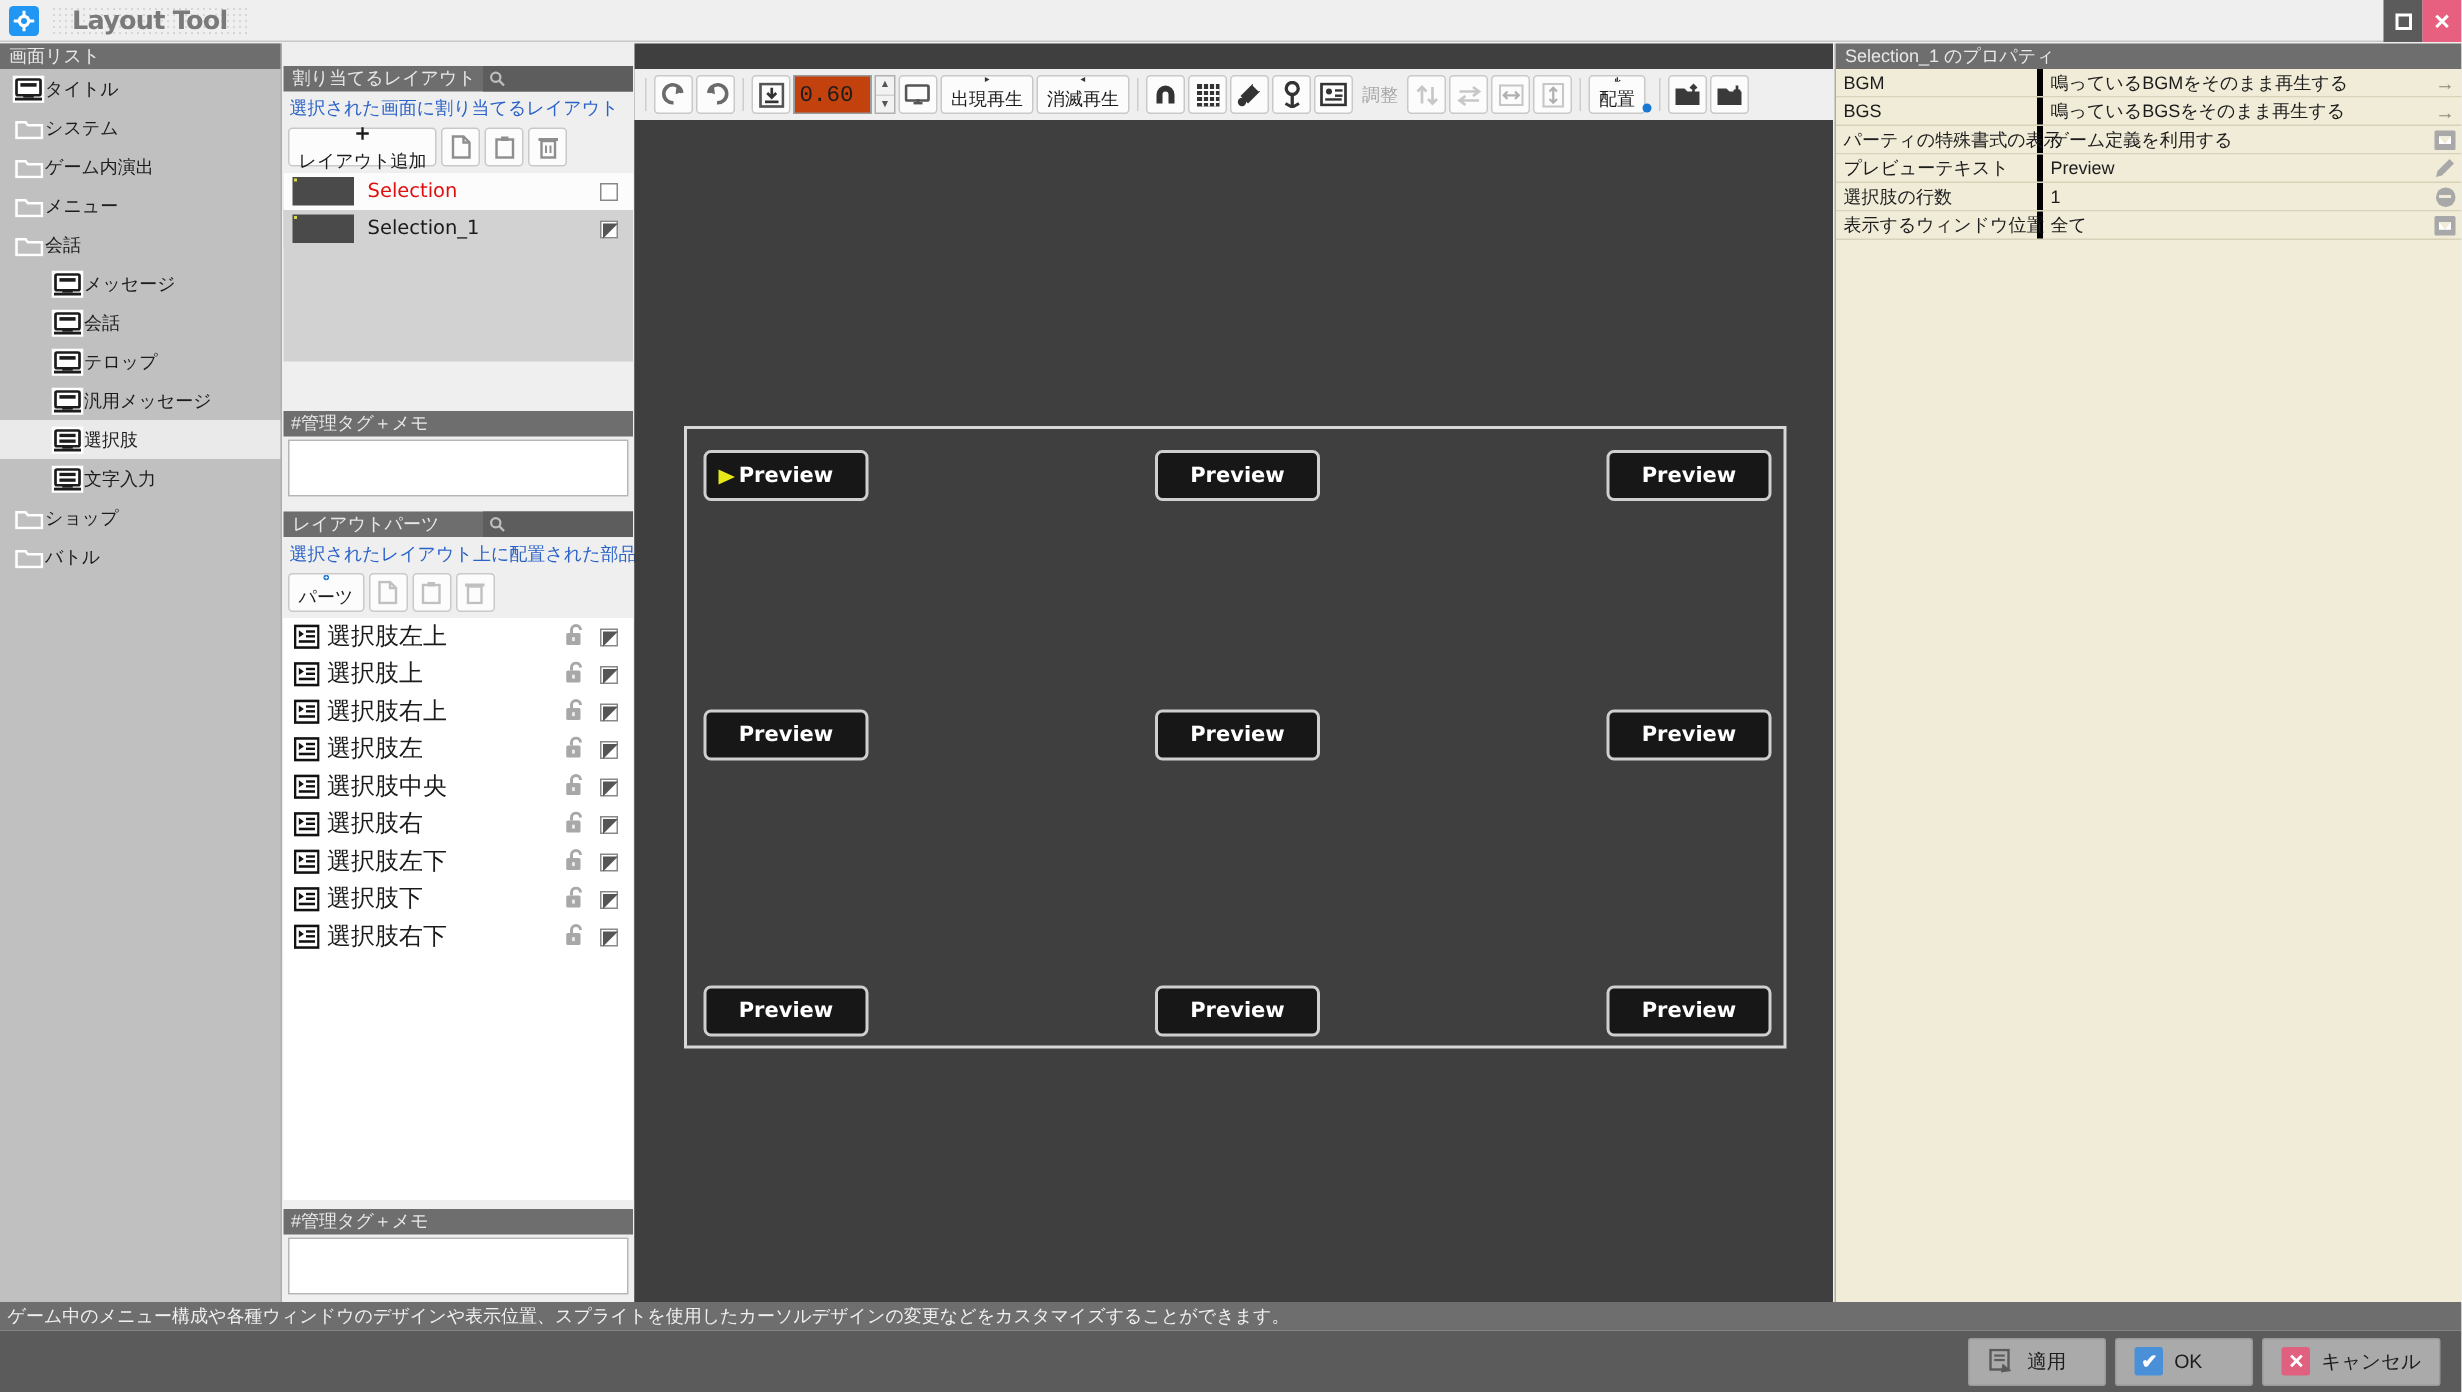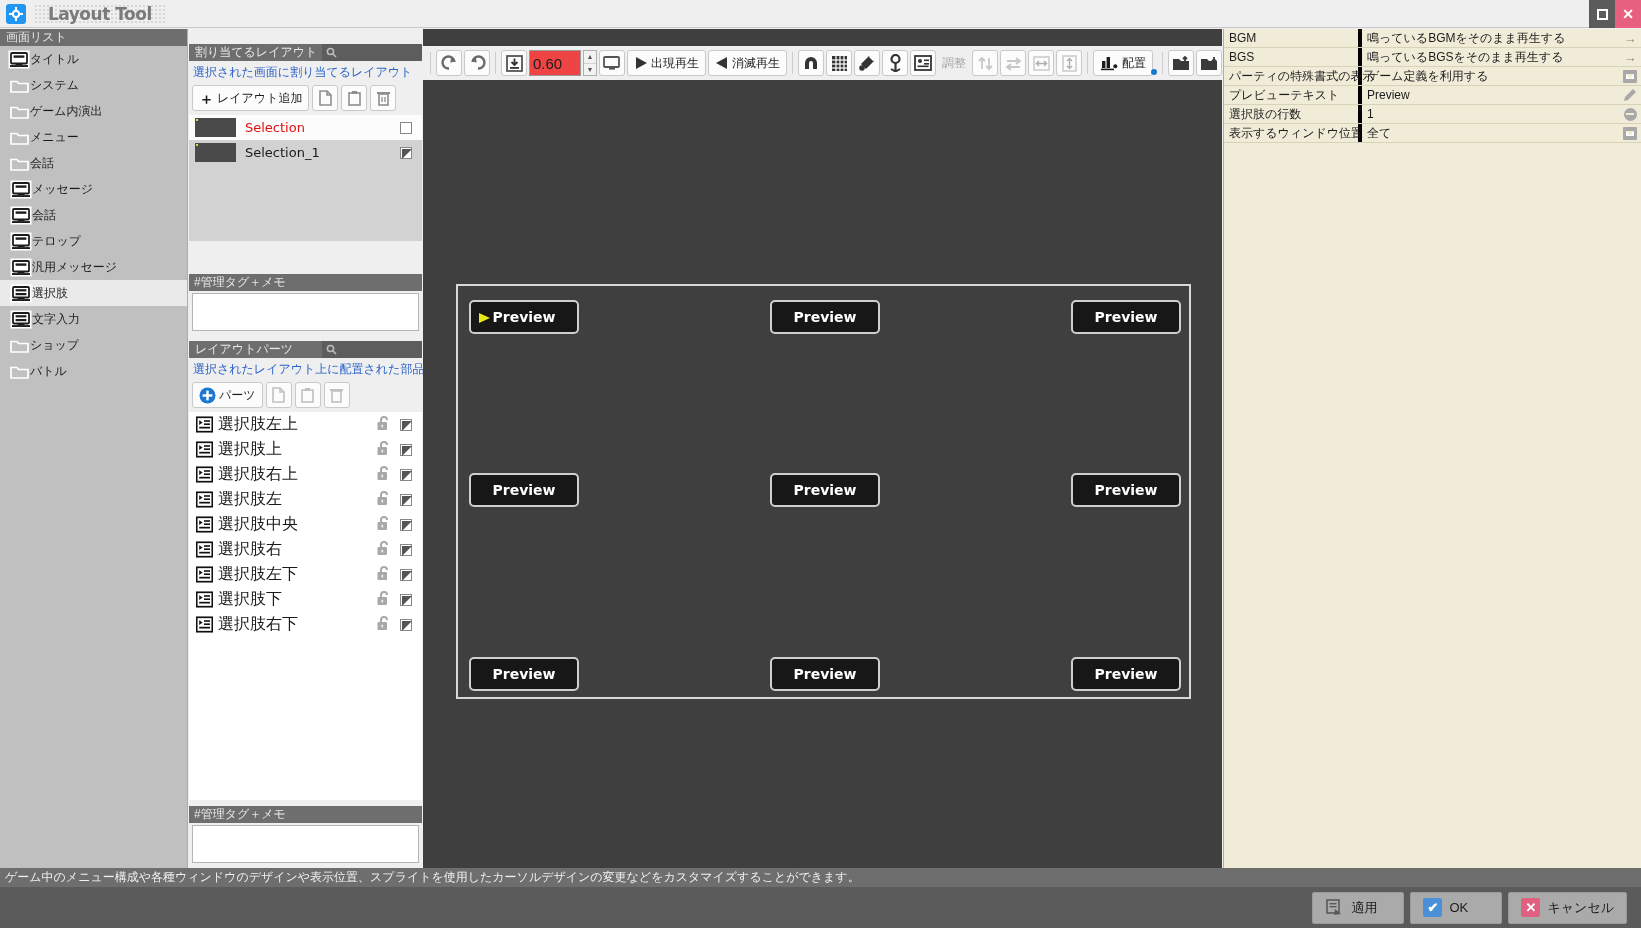--- a/index.html
+++ b/index.html
@@ -60,39 +60,40 @@
     background:#c0c0c0; border-right:1px solid #adadad;font-family:Liberation Serif, serif;
   }
   .sl-items{ position:absolute; left:0; right:0; top:17px; bottom:0; overflow:hidden; }
   .sl-row{
     display:flex; align-items:center; height:26px;
     cursor:pointer;
   }
   .sl-row.sel{ background:#eaeaea; }
   .sl-row .ico{ width:22px;height:19px;flex:0 0 auto; display:flex;align-items:center;justify-content:center;}
   .sl-row .nm{ font-size:12px; color:#1c1c1c; white-space:nowrap; }
-  .sl-row.indent{ padding-left:10px; }
+  .sl-row.indent{ padding-left:34px; }
   .sl-row.d0{ padding-left:8px; }
 
   
   .col2{
     position:absolute; left:189px; top:29px; width:233px; bottom:60px;
     background:#efefef;
   }
   .sect{ position:absolute; left:0; right:0; }
   .hint{
     color:#2b62c8; font-size:12px; padding:3px 4px 3px 4px; background:#efefef;
     white-space:nowrap;
   }
   .btnrow{ display:flex; align-items:center; gap:3px; padding:1px 3px 4px 3px;background:#efefef;}
   .tbtn{
     height:26px; min-width:26px; background:#fcfcfc; border:1px solid #c9c9c9;
     border-radius:3px; display:flex;align-items:center;justify-content:center;
     gap:3px; padding:0 6px; cursor:pointer; font-size:12px; color:#1c1c1c;
     white-space:nowrap;
+    flex-direction:column;
   }
   .tbtn.dis{ color:#b4b4b4; }
   .tbtn.plain{ padding:0; width:26px; }
   .plus{ font-size:15px; font-weight:bold; line-height:1;}
   .lay-row{
     display:flex; align-items:center; height:25px; background:#d2d2d2;
     cursor:pointer; position:relative;
   }
   .lay-row.sel{ background:#fcfcfc; }
   .lay-thumb{ width:41px;height:19px;background:#4a4a4a;margin-left:6px;position:relative;}
@@ -122,22 +123,22 @@
   .preview{
     position:absolute; left:423px; top:29px; right:419px; bottom:60px;
     background:#3f3f3f;
   }
   .ptoolbar{
     position:absolute;left:0;right:0;top:17px;height:34px;background:#efefef;
     display:flex;align-items:center;gap:2px;padding-left:4px;
   }
   .sep{ width:1px;height:22px;background:#cdcdcd;margin:0 3px;}
   .numfld{
-    height:26px;width:52px;border:1px solid #9a9a9a;background:#ef4444;
-    font-size:15px;font-family:Liberation Sans, sans-serif;display:flex;align-items:center;
+    height:26px;width:52px;border:1px solid #9a9a9a;background:#c2410c;
+    font-size:15px;font-family:Liberation Mono, monospace;display:flex;align-items:center;
     padding-left:3px; color:#1c1c1c;
   }
   .spin{ width:14px;height:26px;display:flex;flex-direction:column;border:1px solid #b0b0b0;background:#f2f2f2;}
   .spin div{flex:1;display:flex;align-items:center;justify-content:center;font-size:7px;color:#555;cursor:pointer;}
   .spin div:first-child{border-bottom:1px solid #d2d2d2;}
   .lbl-gray{font-size:12px;color:#a8a8a8;padding:0 4px;}
   .bluedot{width:6px;height:6px;border-radius:50%;background:#1878d2;align-self:flex-end;margin-bottom:5px;margin-left:-4px;}
 
   .canvas{
     position:absolute;left:0;right:0;top:51px;bottom:0;background:#3f3f3f;
@@ -812,20 +813,21 @@
             <span>Preview</span>
           </div>
           <div class="pbtn" style="left: 613px; top: 371px; width: 110px;">
             <span>Preview</span>
           </div>
         </div>
     </div>
   </div>
 
   <div class="props">
+    <div class="prop-title">Selection_1 のプロパティ</div>
     <div id="prop-rows">
         <div class="prop-row">
           <span class="prop-k">BGM</span>
           <span class="prop-v">鳴っているBGMをそのまま再生する</span>
           <span class="prop-a">
             <span class="arrw">→</span>
           </span>
         </div>
         <div class="prop-row">
           <span class="prop-k">BGS</span>

